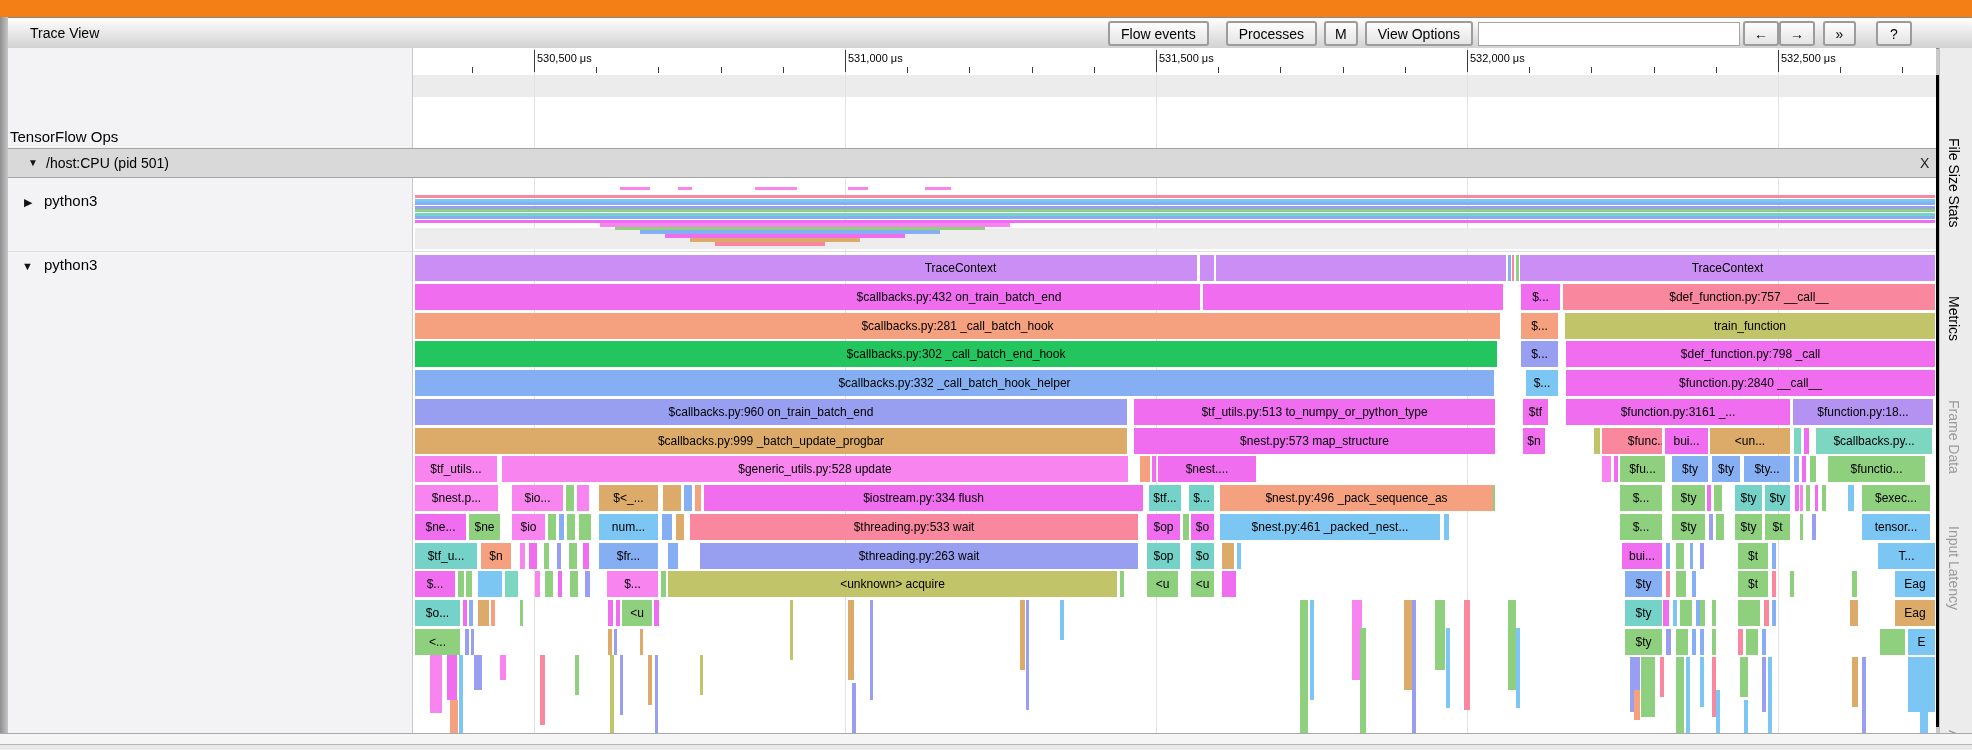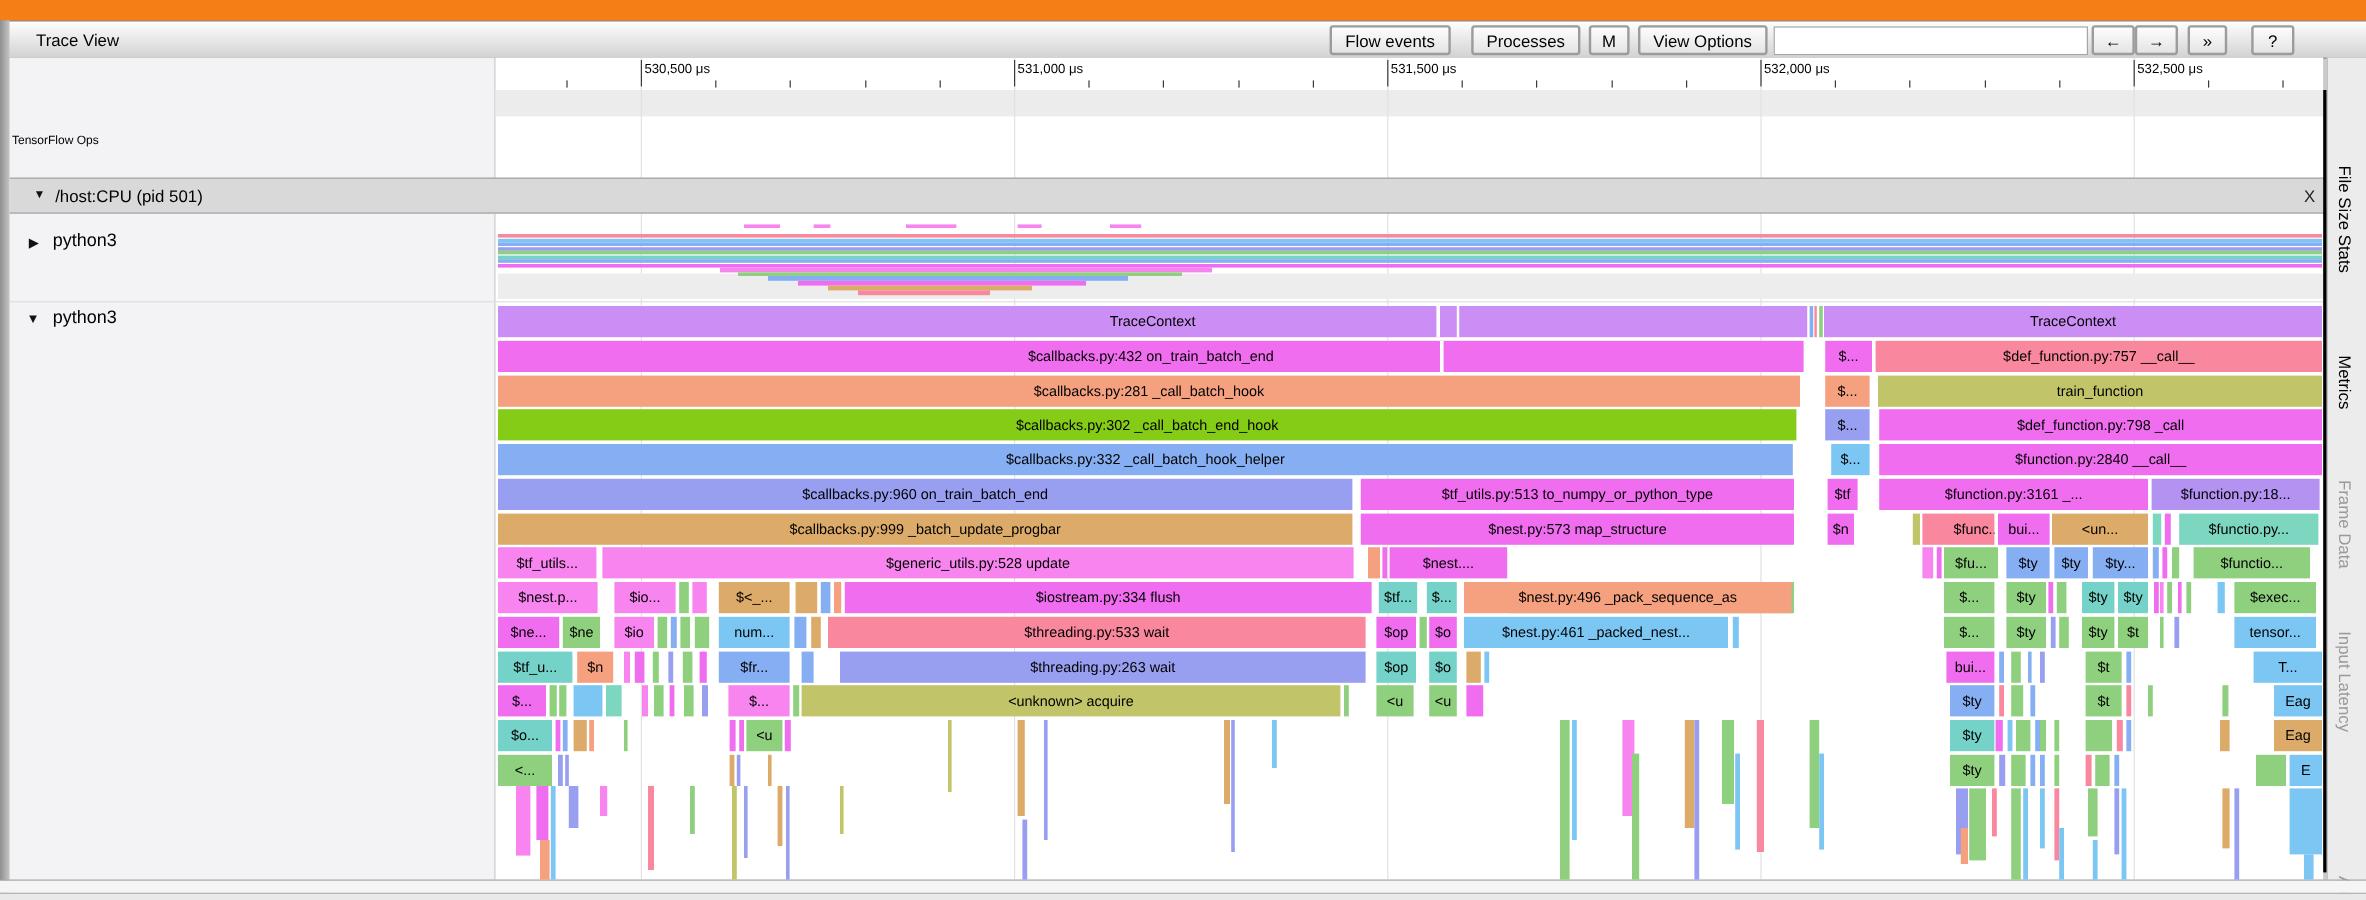--- a/index.html
+++ b/index.html
@@ -22,21 +22,21 @@
   .ruler-band{position:absolute;left:413px;top:75px;width:1523px;height:22px;background:#ececec;}
   .gridline{position:absolute;top:48px;width:1px;height:685px;background:#e2e2e2;}
   .tick-major{position:absolute;top:50px;width:1px;height:22px;background:#3a3a3a;}
   .tick-minor{position:absolute;top:67px;width:1px;height:6px;background:#3a3a3a;}
   .tick-label{position:absolute;top:52px;font-size:11px;color:#000;white-space:nowrap;}
   .host-bar{position:absolute;left:8px;top:148px;width:1932px;height:30px;background:#d9d9d9;
             border-top:1px solid #a3a3a3;border-bottom:1px solid #a3a3a3;box-sizing:border-box;}
   .host-arrow{position:absolute;left:20px;top:8px;font-size:10px;color:#111;}
   .host-label{position:absolute;left:38px;top:0;height:28px;line-height:28px;font-size:14px;color:#000;}
   .host-close{position:absolute;left:1912px;top:0;height:28px;line-height:28px;font-size:14px;color:#222;cursor:pointer;}
-  .group-label{position:absolute;left:10px;top:112px;font-size:10px;color:#000;}
+  .group-label{position:absolute;left:10px;top:128px;font-size:15px;color:#000;}
   .track-label{position:absolute;font-size:15px;color:#000;}
   .track-arrow{position:absolute;font-size:11px;color:#111;}
   .track-divider{position:absolute;left:8px;top:251px;width:1928px;height:1px;background:#dedede;}
   .mini-gray{position:absolute;left:415px;top:228px;width:1521px;height:21px;background:#ededed;}
   .bar{position:absolute;height:26px;display:flex;align-items:center;justify-content:center;
        overflow:hidden;white-space:nowrap;font-size:12px;color:#000;box-sizing:border-box;}
   .rect{position:absolute;}
   .end-line{position:absolute;left:1936px;top:75px;width:3px;height:652px;background:#000;}
   .right-rail{position:absolute;left:1939px;top:48px;width:33px;height:685px;background:#ececec;border-left:1px solid #c2c2c2;box-sizing:border-box;}
   .rail-tab{position:absolute;left:6px;writing-mode:vertical-rl;font-size:14px;white-space:nowrap;}
@@ -171,41 +171,41 @@
 <div class="bar" style="left: 1508px; top: 255px; width: 3px; height: 26px; background: rgb(133, 175, 242);"></div>
 <div class="bar" style="left: 1512px; top: 255px; width: 2px; height: 26px; background: rgb(249, 135, 158);"></div>
 <div class="bar" style="left: 1516px; top: 255px; width: 3px; height: 26px; background: rgb(143, 208, 127);"></div>
 <div class="bar" style="left: 1520px; top: 255px; width: 415px; height: 26px; background: rgb(203, 142, 244);">TraceContext</div>
 <div class="bar" style="left: 415px; top: 283.75px; width: 1088px; height: 26px; background: rgb(240, 109, 240);">$callbacks.py:432 on_train_batch_end</div>
 <div class="bar" style="left: 1521px; top: 283.75px; width: 39px; height: 26px; background: rgb(240, 109, 240);">$...</div>
 <div class="bar" style="left: 1563px; top: 283.75px; width: 372px; height: 26px; background: rgb(249, 135, 158);">$def_function.py:757 __call__</div>
 <div class="bar" style="left: 415px; top: 312.5px; width: 1085px; height: 26px; background: rgb(245, 160, 127);">$callbacks.py:281 _call_batch_hook</div>
 <div class="bar" style="left: 1521px; top: 312.5px; width: 37px; height: 26px; background: rgb(245, 160, 127);">$...</div>
 <div class="bar" style="left: 1565px; top: 312.5px; width: 370px; height: 26px; background: rgb(194, 196, 106);">train_function</div>
-<div class="bar" style="left: 415px; top: 341.25px; width: 1082px; height: 26px; background: #84cc16;">$callbacks.py:302 _call_batch_end_hook</div>
+<div class="bar" style="left: 415px; top: 341.25px; width: 1082px; height: 26px; background: #22c55e;">$callbacks.py:302 _call_batch_end_hook</div>
 <div class="bar" style="left: 1521px; top: 341.25px; width: 37px; height: 26px; background: rgb(152, 158, 240);">$...</div>
 <div class="bar" style="left: 1566px; top: 341.25px; width: 369px; height: 26px; background: rgb(240, 109, 240);">$def_function.py:798 _call</div>
 <div class="bar" style="left: 415px; top: 370px; width: 1079px; height: 26px; background: rgb(133, 175, 242);">$callbacks.py:332 _call_batch_hook_helper</div>
 <div class="bar" style="left: 1526px; top: 370px; width: 32px; height: 26px; background: rgb(124, 198, 244);">$...</div>
 <div class="bar" style="left: 1566px; top: 370px; width: 369px; height: 26px; background: rgb(240, 109, 240);">$function.py:2840 __call__</div>
 <div class="bar" style="left: 415px; top: 398.75px; width: 712px; height: 26px; background: rgb(152, 158, 240);">$callbacks.py:960 on_train_batch_end</div>
 <div class="bar" style="left: 1134px; top: 398.75px; width: 361px; height: 26px; background: rgb(240, 109, 240);">$tf_utils.py:513 to_numpy_or_python_type</div>
 <div class="bar" style="left: 1523px; top: 398.75px; width: 25px; height: 26px; background: rgb(240, 109, 240);">$tf</div>
 <div class="bar" style="left: 1566px; top: 398.75px; width: 224px; height: 26px; background: rgb(240, 109, 240);">$function.py:3161 _...</div>
 <div class="bar" style="left: 1793px; top: 398.75px; width: 140px; height: 26px; background: rgb(179, 146, 242);">$function.py:18...</div>
 <div class="bar" style="left: 415px; top: 427.5px; width: 712px; height: 26px; background: rgb(220, 171, 105);">$callbacks.py:999 _batch_update_progbar</div>
 <div class="bar" style="left: 1134px; top: 427.5px; width: 361px; height: 26px; background: rgb(240, 109, 240);">$nest.py:573 map_structure</div>
 <div class="bar" style="left: 1523px; top: 427.5px; width: 22px; height: 26px; background: rgb(240, 109, 240);">$n</div>
 <div class="bar" style="left: 1594px; top: 427.5px; width: 6px; height: 26px; background: rgb(194, 196, 106);"></div>
 <div class="bar" style="left: 1602px; top: 427.5px; width: 60px; height: 26px; background: rgb(249, 135, 158); padding-left: 31px;">$func...</div>
 <div class="bar" style="left: 1665px; top: 427.5px; width: 43px; height: 26px; background: rgb(240, 109, 240);">bui...</div>
 <div class="bar" style="left: 1710px; top: 427.5px; width: 80px; height: 26px; background: rgb(220, 171, 105);">&lt;un...</div>
 <div class="bar" style="left: 1794px; top: 427.5px; width: 7px; height: 26px; background: rgb(124, 214, 192);"></div>
 <div class="bar" style="left: 1804px; top: 427.5px; width: 5px; height: 26px; background: rgb(240, 109, 240);"></div>
-<div class="bar" style="left: 1816px; top: 427.5px; width: 116px; height: 26px; background: rgb(124, 214, 192);">$functio.py...</div>
+<div class="bar" style="left: 1816px; top: 427.5px; width: 116px; height: 26px; background: rgb(124, 214, 192);">$callbacks.py...</div>
 <div class="bar" style="left: 415px; top: 456.25px; width: 82px; height: 26px; background: rgb(248, 132, 239);">$tf_utils...</div>
 <div class="bar" style="left: 502px; top: 456.25px; width: 626px; height: 26px; background: rgb(248, 132, 239);">$generic_utils.py:528 update</div>
 <div class="bar" style="left: 1140px; top: 456.25px; width: 10px; height: 26px; background: rgb(245, 160, 127);"></div>
 <div class="bar" style="left: 1152px; top: 456.25px; width: 4px; height: 26px; background: rgb(240, 109, 240);"></div>
 <div class="bar" style="left: 1158px; top: 456.25px; width: 98px; height: 26px; background: rgb(240, 109, 240);">$nest....</div>
 <div class="bar" style="left: 1258px; top: 456.25px; width: 237px; height: 26px; background: rgb(143, 208, 127); margin-top: 29px;">$nest.py:536 pack_sequence_as</div>
 <div class="bar" style="left: 1602px; top: 456.25px; width: 9px; height: 26px; background: rgb(248, 132, 239);"></div>
 <div class="bar" style="left: 1614px; top: 456.25px; width: 4px; height: 26px; background: rgb(240, 109, 240);"></div>
 <div class="bar" style="left: 1620px; top: 456.25px; width: 45px; height: 26px; background: rgb(143, 208, 127);">$fu...</div>
 <div class="bar" style="left: 1672px; top: 456.25px; width: 36px; height: 26px; background: rgb(133, 175, 242);">$ty</div>

